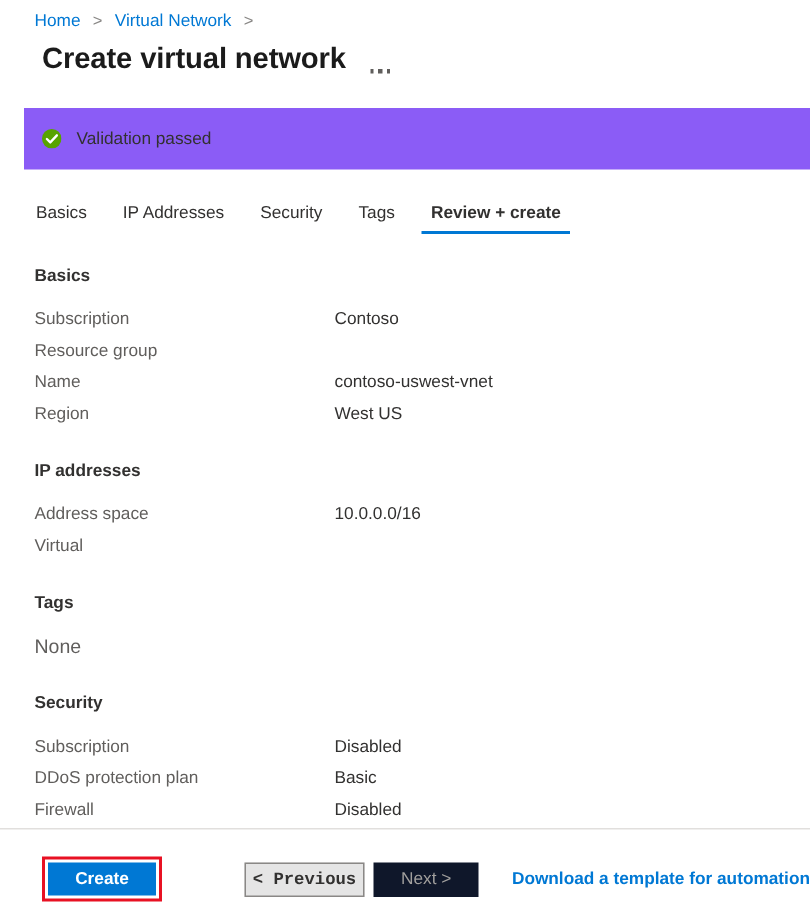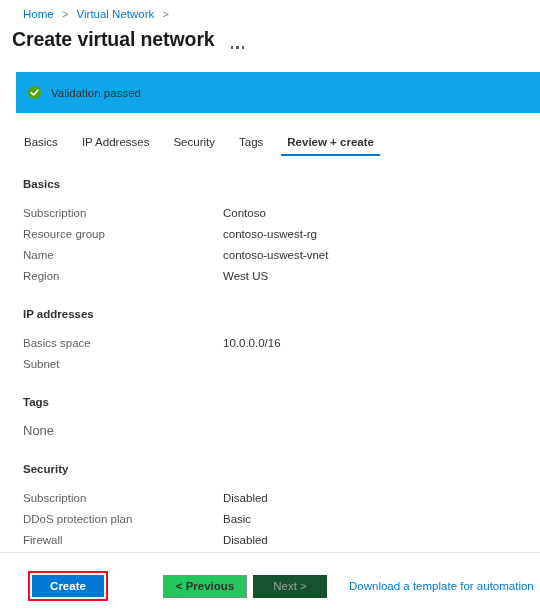--- a/index.html
+++ b/index.html
@@ -32,21 +32,21 @@
   }
   .crumb-sep {
     color: #8a8886;
     margin: 0 5px;
     font-size: 11px;
   }
 
   
   .page-title-row {
     position: absolute;
-    left: 12px;
+    left: 28px;
     top: 26px;
     display: flex;
     align-items: center;
   }
   .page-title {
     font-size: 19.5px;
     font-weight: 600;
     color: #1b1b1b;
     letter-spacing: -0.1px;
     line-height: 26px;
@@ -67,21 +67,21 @@
     margin-right: 3px;
   }
 
   
   .validation-banner {
     position: absolute;
     left: 16px;
     top: 72px;
     right: 0;
     height: 41px;
-    background: #0ea5e9;
+    background: #8b5cf6;
     display: flex;
     align-items: center;
     padding-left: 12px;
     box-sizing: border-box;
   }
   .check-icon {
     width: 13px;
     height: 13px;
     flex: 0 0 13px;
     margin-right: 10px;
@@ -196,52 +196,53 @@
     font-weight: 700;
     width: 72px;
     height: 22px;
     line-height: 22px;
     padding: 0;
     cursor: pointer;
     display: block;
   }
   .btn-prev {
     margin-left: 55px;
-    background: #22c55e;
+    background: #e5e5e5;
     border: 1px solid #8a8886;
     color: #323130;
-    font-family: Liberation Sans, sans-serif;
+    font-family: Liberation Mono, monospace;
     font-size: 11.5px;
     font-weight: 700;
     width: 84px;
     height: 23px;
     line-height: 21px;
     padding: 0;
     cursor: pointer;
   }
   .btn-next {
     margin-left: 6px;
-    background: #14532d;
+    background: #0f172a;
     border: none;
     color: #a19f9d;
     font-family: "Liberation Sans", sans-serif;
     font-size: 11.5px;
     width: 74px;
     height: 23px;
     line-height: 23px;
     padding: 0;
     cursor: default;
   }
   .download-link {
     margin-left: 22px;
     font-size: 11.5px;
     color: #0078d4;
     text-decoration: none;
     cursor: pointer;
     white-space: nowrap;
+    font-weight: bold;
   }
 </style>
 </head>
 <body>
 
 <div class="breadcrumb">
   <span class="crumb-link">Home</span>
   <span class="crumb-sep">&gt;</span>
   <span class="crumb-link">Virtual Network</span>
   <span class="crumb-sep">&gt;</span>
@@ -275,40 +276,39 @@
 <div class="content">
 
   <div class="section">
     <div class="section-title">Basics</div>
     <div class="kv-row">
       <div class="kv-label">Subscription</div>
       <div class="kv-value">Contoso</div>
     </div>
     <div class="kv-row">
       <div class="kv-label">Resource group</div>
-      <div class="kv-value">contoso-uswest-rg</div>
     </div>
     <div class="kv-row">
       <div class="kv-label">Name</div>
       <div class="kv-value">contoso-uswest-vnet</div>
     </div>
     <div class="kv-row">
       <div class="kv-label">Region</div>
       <div class="kv-value">West US</div>
     </div>
   </div>
 
   <div class="section">
     <div class="section-title">IP addresses</div>
     <div class="kv-row">
-      <div class="kv-label">Basics space</div>
+      <div class="kv-label">Address space</div>
       <div class="kv-value">10.0.0.0/16</div>
     </div>
     <div class="kv-row">
-      <div class="kv-label">Subnet</div>
+      <div class="kv-label">Virtual</div>
     </div>
   </div>
 
   <div class="section">
     <div class="section-title">Tags</div>
     <div class="plain-text">None</div>
   </div>
 
   <div class="section">
     <div class="section-title">Security</div>

